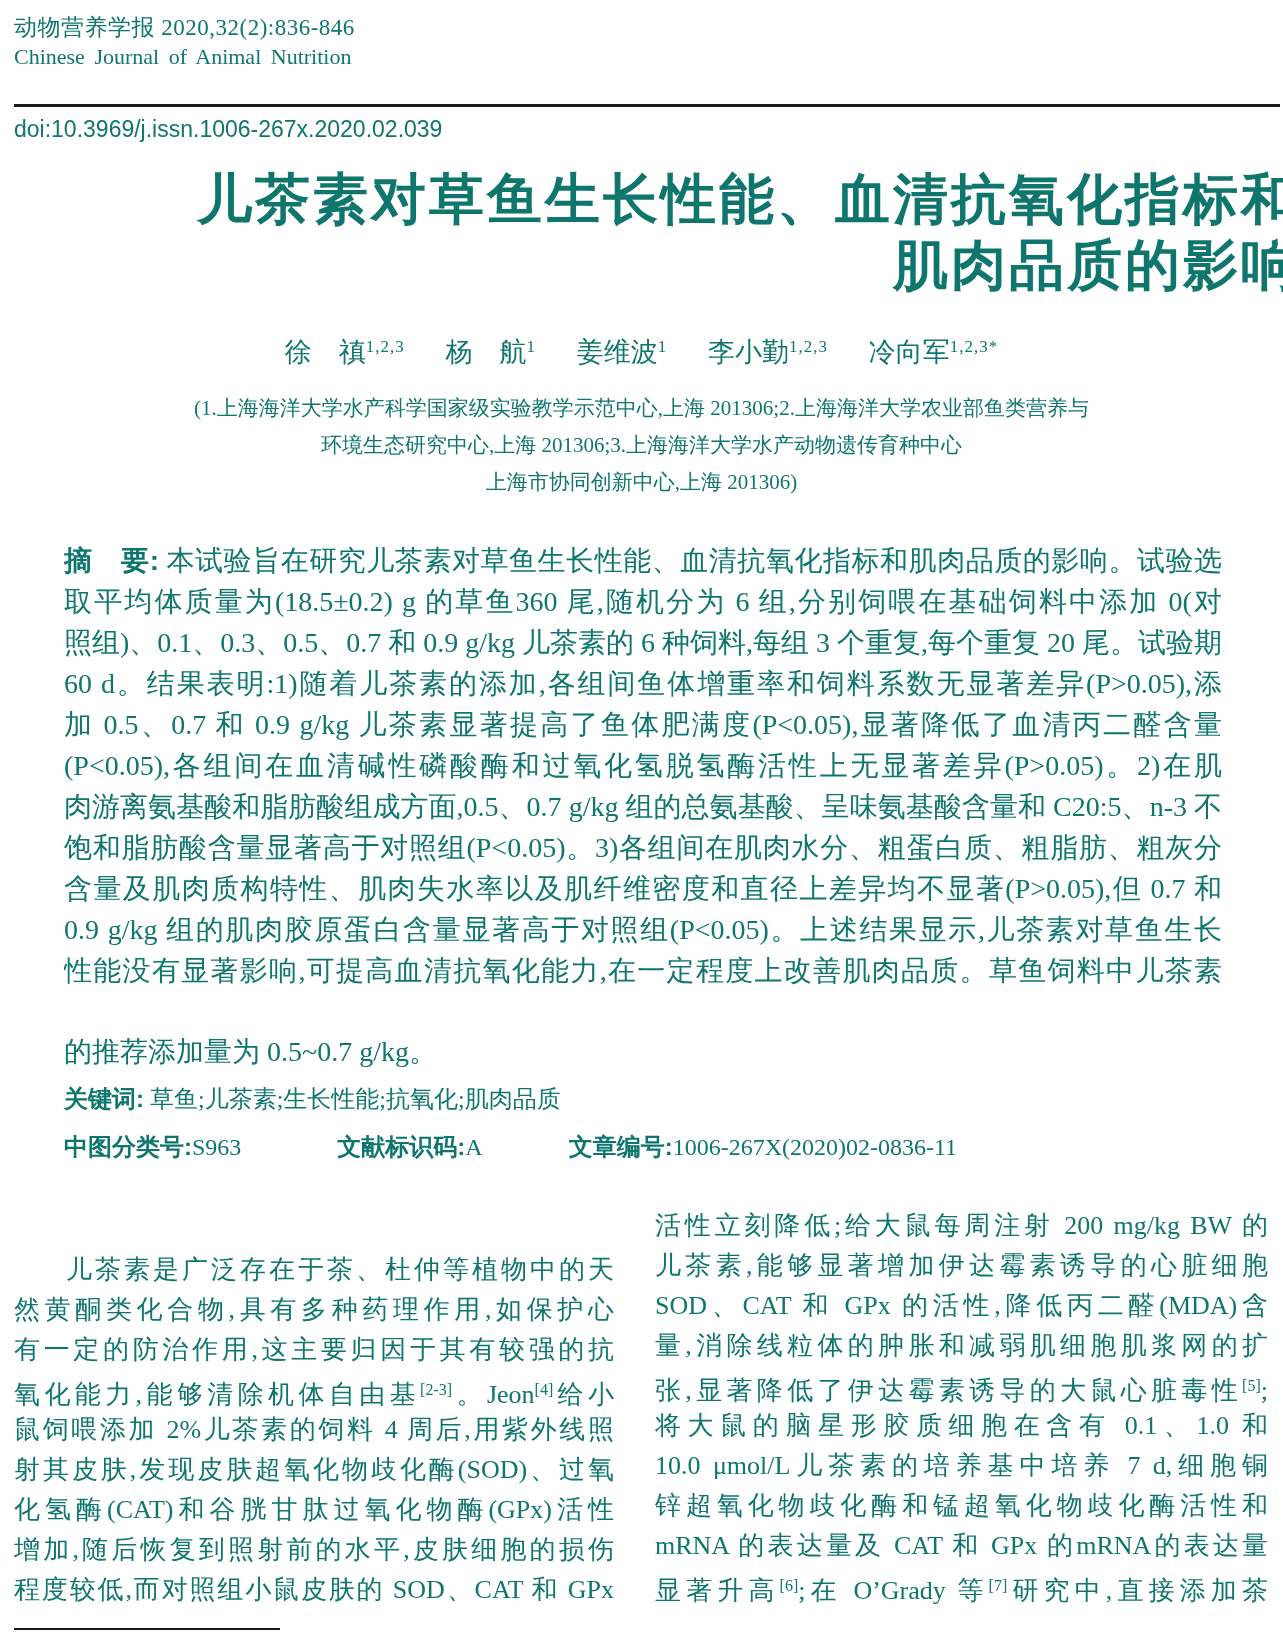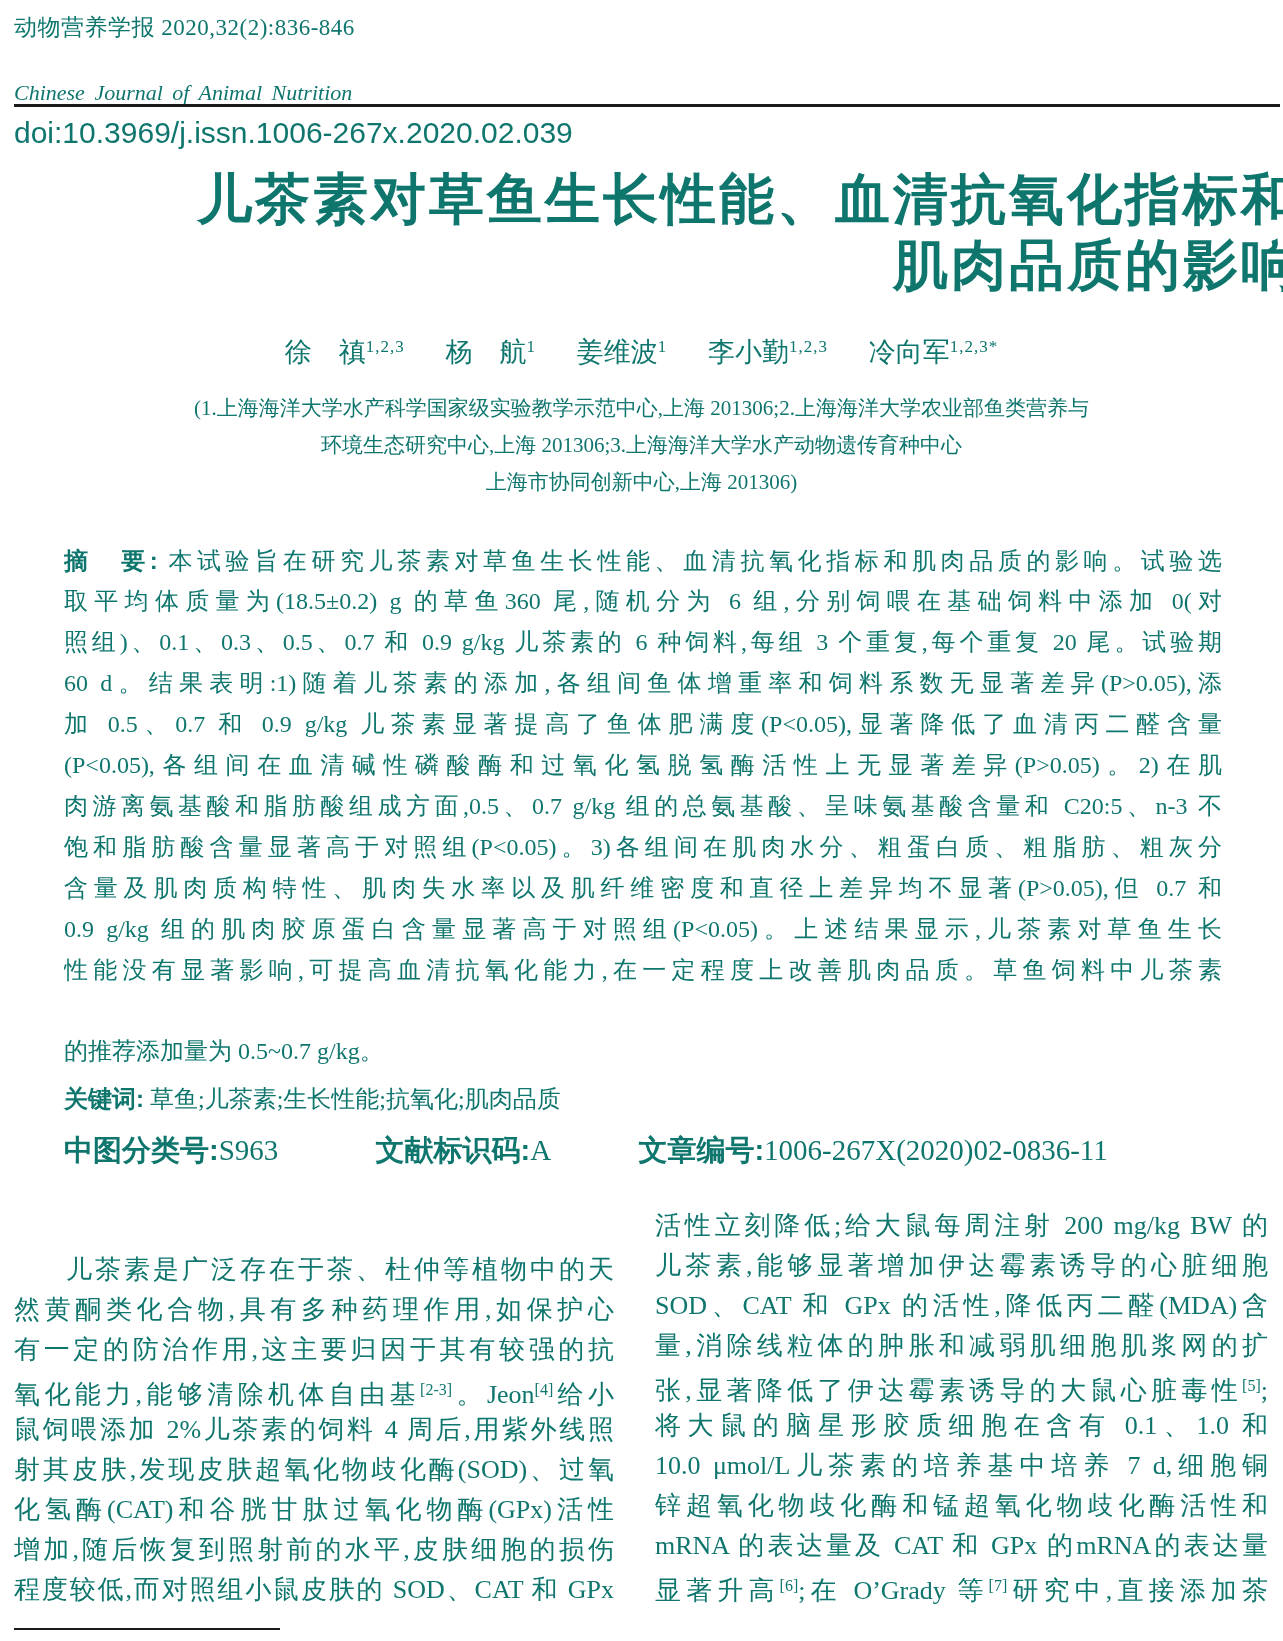--- a/index.html
+++ b/index.html
@@ -12,30 +12,30 @@
     font-family:"Liberation Serif","DejaVu Serif",serif;
     overflow:hidden;
   }
   
   .journal-zh{
     position:absolute;left:14px;top:12px;
     font-size:23px;letter-spacing:.5px;
   }
   .journal-en{
     position:absolute;left:14px;top:44px;
-    font-style:italic;font-size:22px;word-spacing:4px;margin-top:36px;
+    font-size:22px;word-spacing:4px;
   }
   .header-rule{
     position:absolute;left:14px;top:104px;width:1266px;height:3px;
     background:#1a1a1a;
   }
   .doi-line{
     position:absolute;left:14px;top:116px;
     font-family:"Liberation Sans","DejaVu Sans",sans-serif;
-    font-size:30px;
+    font-size:23px;
   }
   
   .paper-title{
     position:absolute;left:0;top:166px;width:100%;
     text-align:right;
     font-family:"Liberation Sans","DejaVu Sans",sans-serif;
     font-weight:bold;
     font-size:55px;line-height:66px;
     letter-spacing:3px;
     padding-left:16px;
@@ -48,36 +48,36 @@
   .author{margin:0 17px;white-space:nowrap;}
   .author .sup{font-size:17px;vertical-align:9px;letter-spacing:1px;}
   
   .affiliations{
     position:absolute;left:0;top:390px;width:100%;
     text-align:center;font-size:21px;line-height:37px;
   }
   
   .abstract{
     position:absolute;left:64px;top:540px;width:1158px;
-    font-size:24px;line-height:41px;
+    font-size:28px;line-height:41px;
   }
   .abstract .line{
     text-align:justify;text-align-last:justify;
     height:41px;overflow:hidden;white-space:nowrap;
   }
   .abstract .line.last{text-align-last:left;margin-top:40px;}
   .b{font-family:"Liberation Sans","DejaVu Sans",sans-serif;font-weight:bold;}
   
   .keywords{
     position:absolute;left:64px;top:1083px;width:1158px;
     font-size:24px;
   }
   .classification{
     position:absolute;left:64px;top:1131px;width:1158px;
-    font-size:29px;white-space:nowrap;
+    font-size:24px;white-space:nowrap;
   }
   .classification .seg1{margin-right:90px;}
   .classification .seg2{margin-right:80px;}
   
   .col{
     position:absolute;top:1206px;
     font-size:26px;line-height:40px;
   }
   .col-left{left:14px;width:600px;margin-top:44px;}
   .col-right{left:655px;width:613px;}

